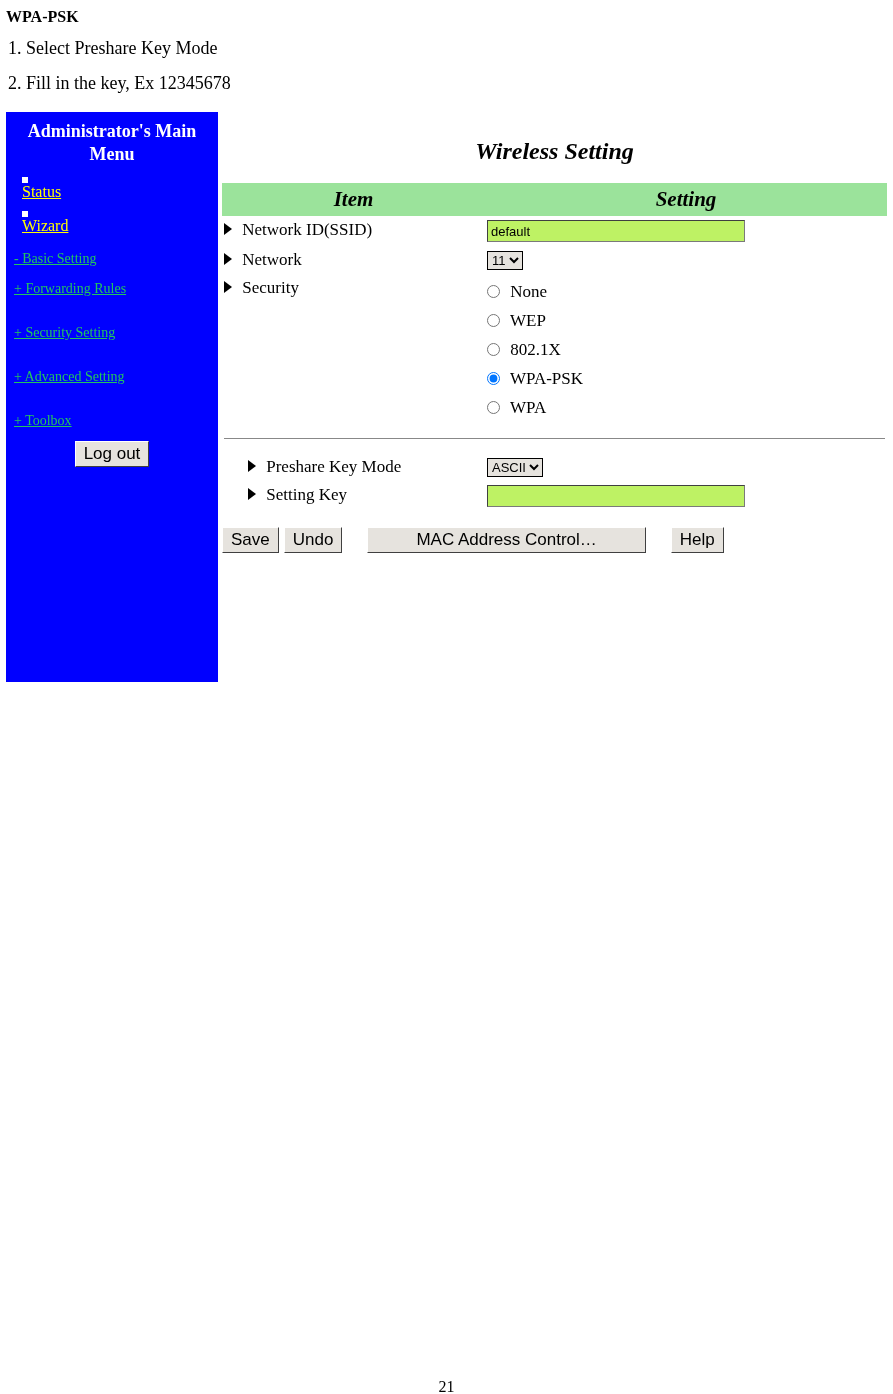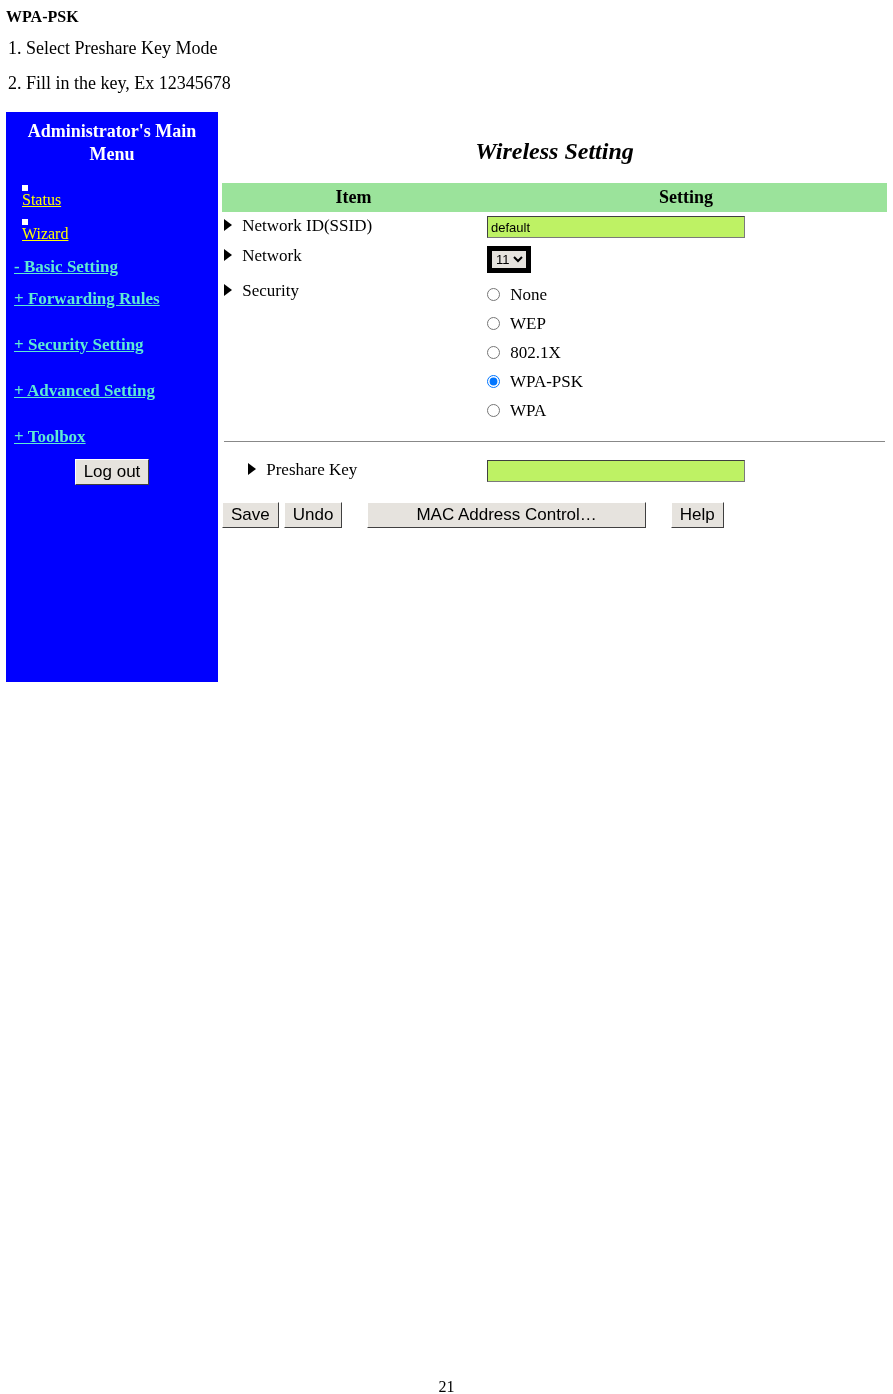--- a/index.html
+++ b/index.html
@@ -33,45 +33,45 @@
       background: #0000ff;
       color: #fff;
       box-sizing: border-box;
       padding: 6px 8px 12px 8px;
       min-height: 570px;
     }
     .sidebar-title {
       text-align: center;
       font-weight: bold;
       font-size: 18px;
-      margin: 2px 0 12px 0;
+      margin: 2px 0 4px 0;
       line-height: 1.25;
     }
     .top-links {
       margin: 0 0 14px 8px;
     }
     .top-link-row {
       display: flex;
       align-items: flex-start;
       margin: 2px 0;
       flex-direction: column;
     }
     .top-link-row .dot {
       width: 6px; height: 6px; background: #fff;
       margin: 8px 8px 0 0;
       flex: 0 0 auto;
     }
     .nav-section {
       margin: 12px 0 4px 0;
     }
     .nav-section-title {
-      color: #5eead4;
+      color: #22c55e;
       text-decoration: underline;
-      font-weight: bold;
-      font-size: 17px;
+      font-weight: normal;
+      font-size: 14px;
     }
     .subitems {
       margin: 6px 0 12px 18px;
     }
     .subitem {
       display: flex;
       align-items: center;
       margin: 3px 0;
     }
     .subitem .bullet {
@@ -120,21 +120,22 @@
       font-size: 24px;
       margin: 26px 0 18px 0;
     }
     table.items {
       width: 100%;
       border-collapse: collapse;
     }
     .hdr-row td {
       background: #9be39b;
       font-weight: bold;
-      font-size: 18px;
+      font-style: italic;
+      font-size: 21px;
       text-align: center;
       padding: 4px 0;
     }
     .hdr-item { width: 235px; }
     .data-row td {
       padding: 4px 2px;
       vertical-align: top;
       font-size: 17px;
     }
     .label-cell {
@@ -163,21 +164,21 @@
       padding: 1px 3px;
       height: 18px;
       box-sizing: content-box;
     }
     .ssid-input { width: 250px; }
     .pkey-input { width: 250px; }
     select {
       font-family: Arial, sans-serif;
       font-size: 13px;
       background: #e6e3de;
-      border: 5px solid #000000;
+      border: 1px solid #000000;
     }
     .sec-opts {
       line-height: 1.7;
       font-size: 17px;
     }
     .sec-opts label {
       display: block;
     }
     .sec-opts input[type=radio] {
       margin: 0 6px 0 0;
@@ -323,25 +324,36 @@
             </div>
           </td>
         </tr>
 
         <tr class="data-row">
           <td colspan="2">
                 <hr class="sep">
               </td>
         </tr>
 
-
         <tr class="data-row indent">
           <td class="label-cell">
             <span class="tri"></span>
-            <span>Preshare Key</span>
+            <span>Preshare Key Mode</span>
+          </td>
+          <td>
+            <select>
+              <option>ASCII</option>
+            </select>
+          </td>
+        </tr>
+
+        <tr class="data-row indent">
+          <td class="label-cell">
+            <span class="tri"></span>
+            <span>Setting Key</span>
           </td>
           <td>
             <input type="text" class="pkey-input" value="" style="">
           </td>
         </tr>
       </tbody>
         </table>
 
       <div class="btn-row">
         <button class="btn">Save</button>

